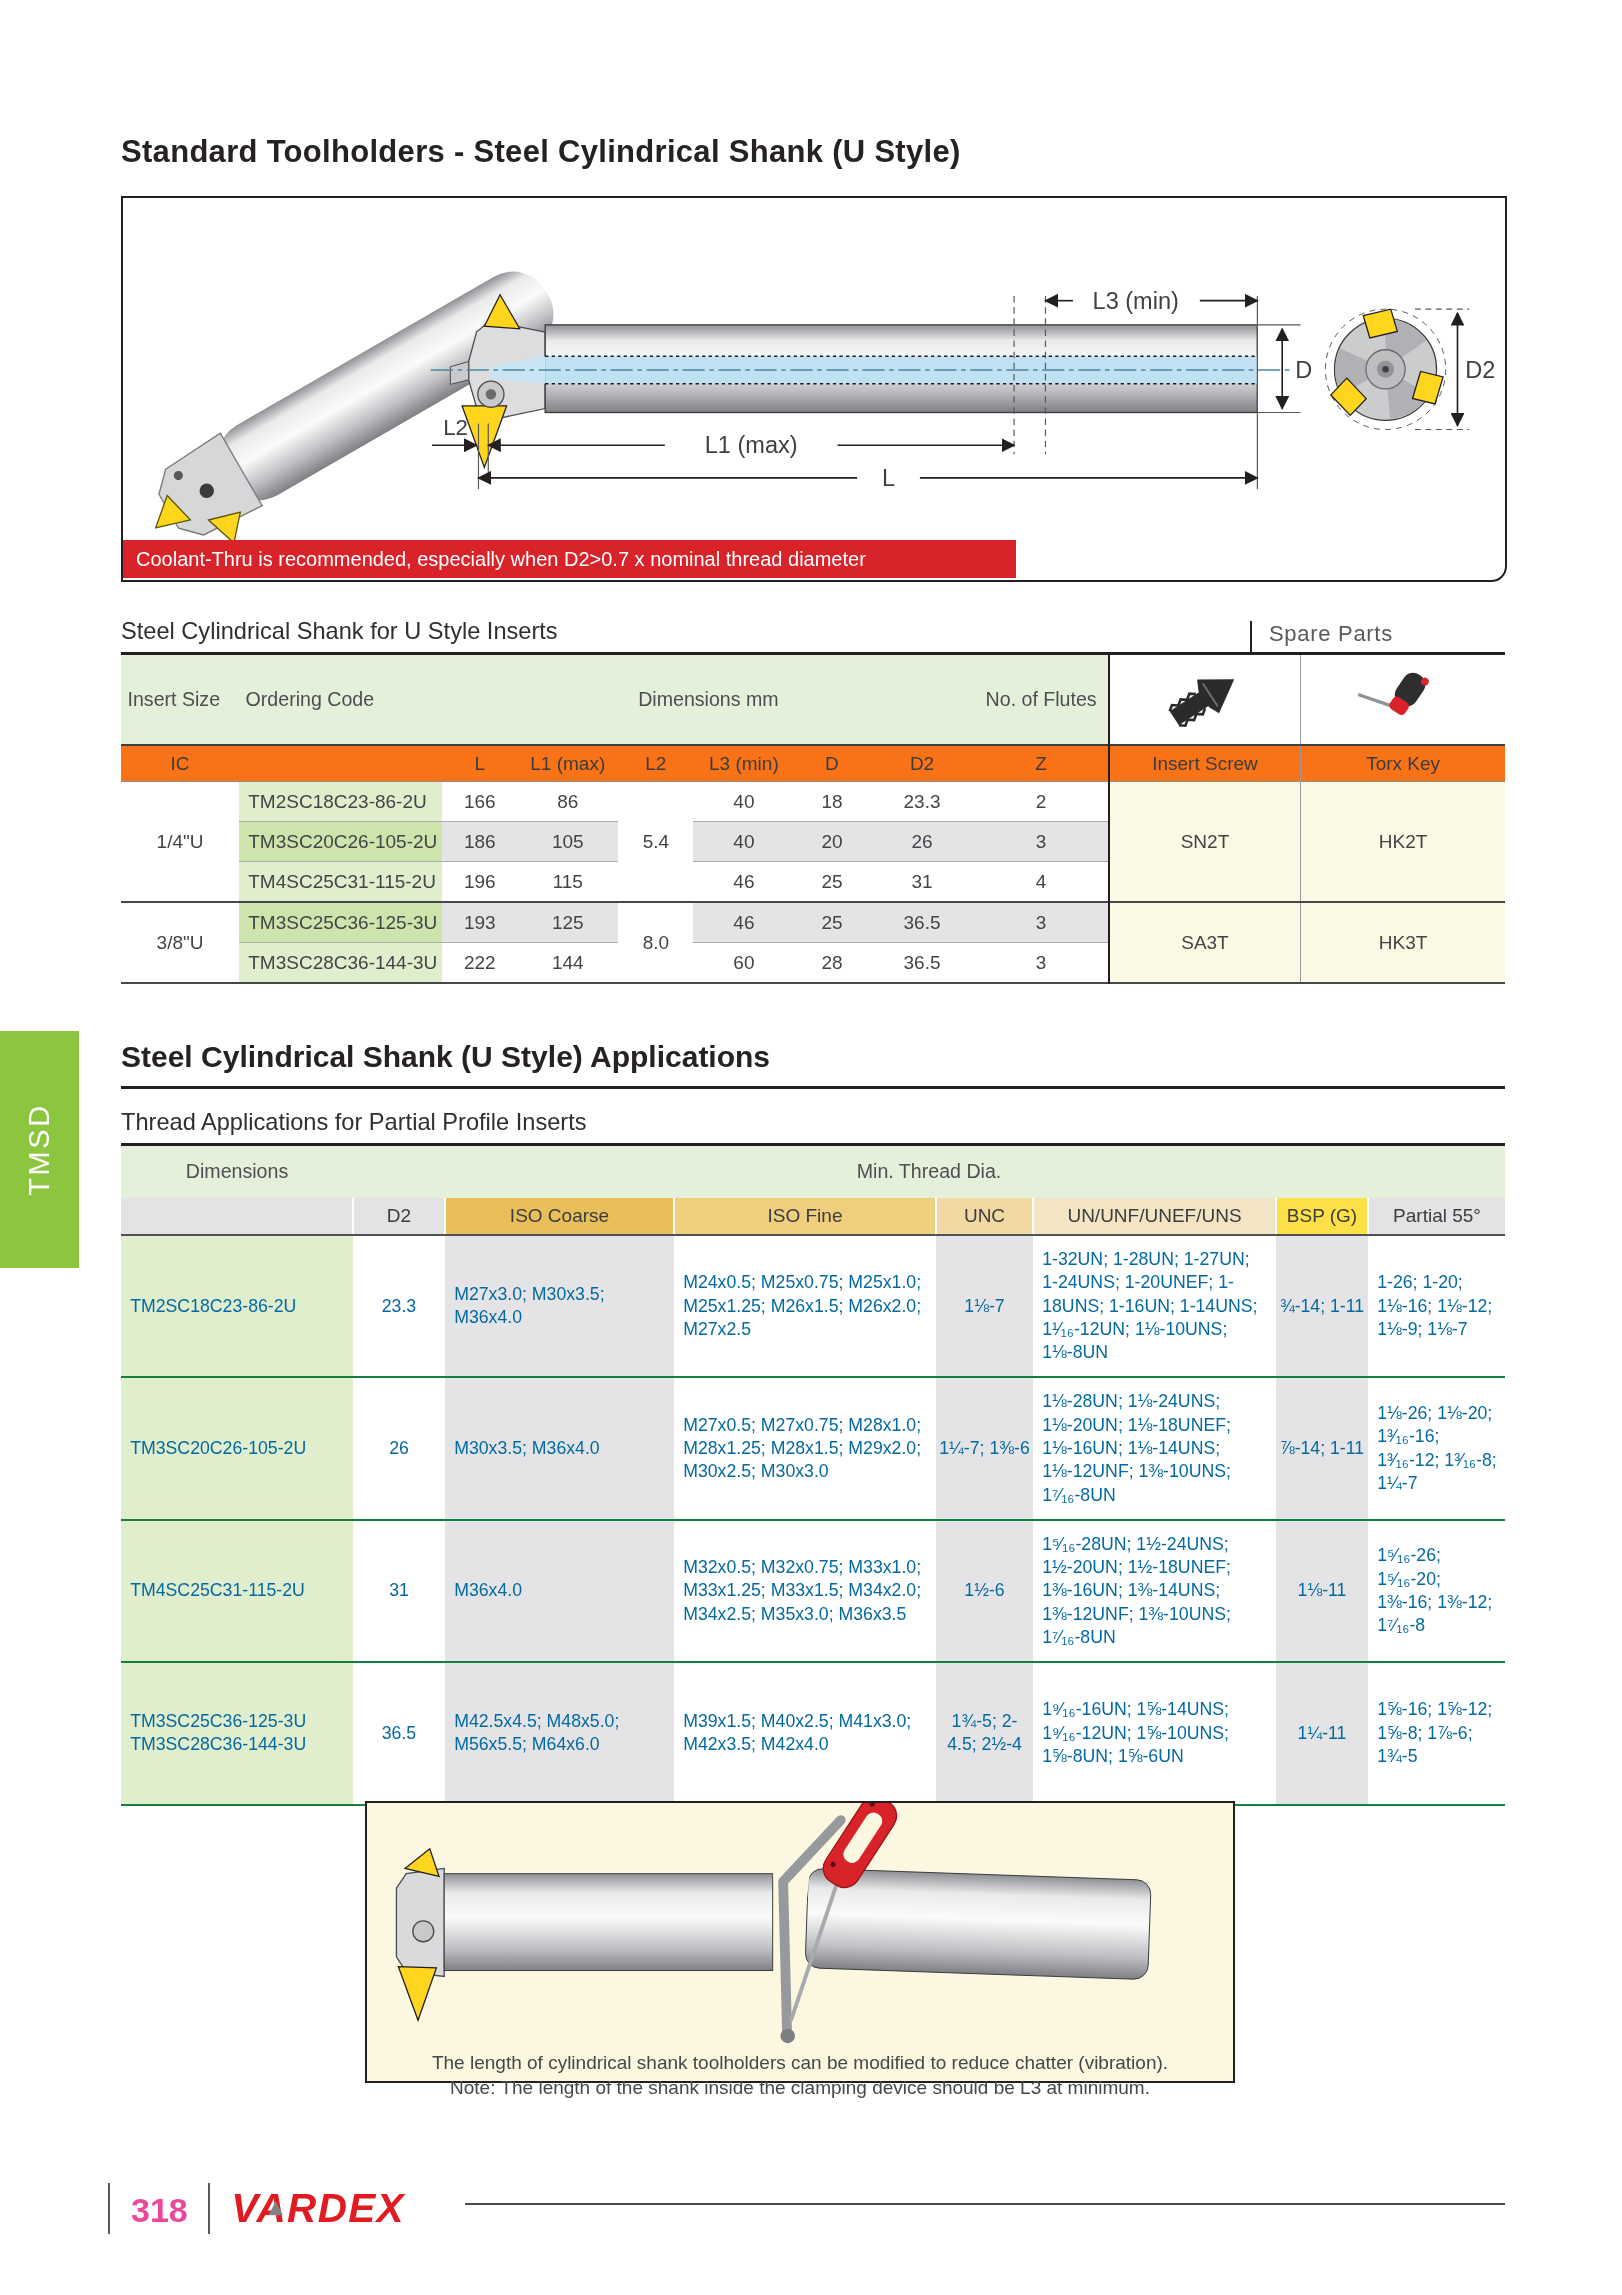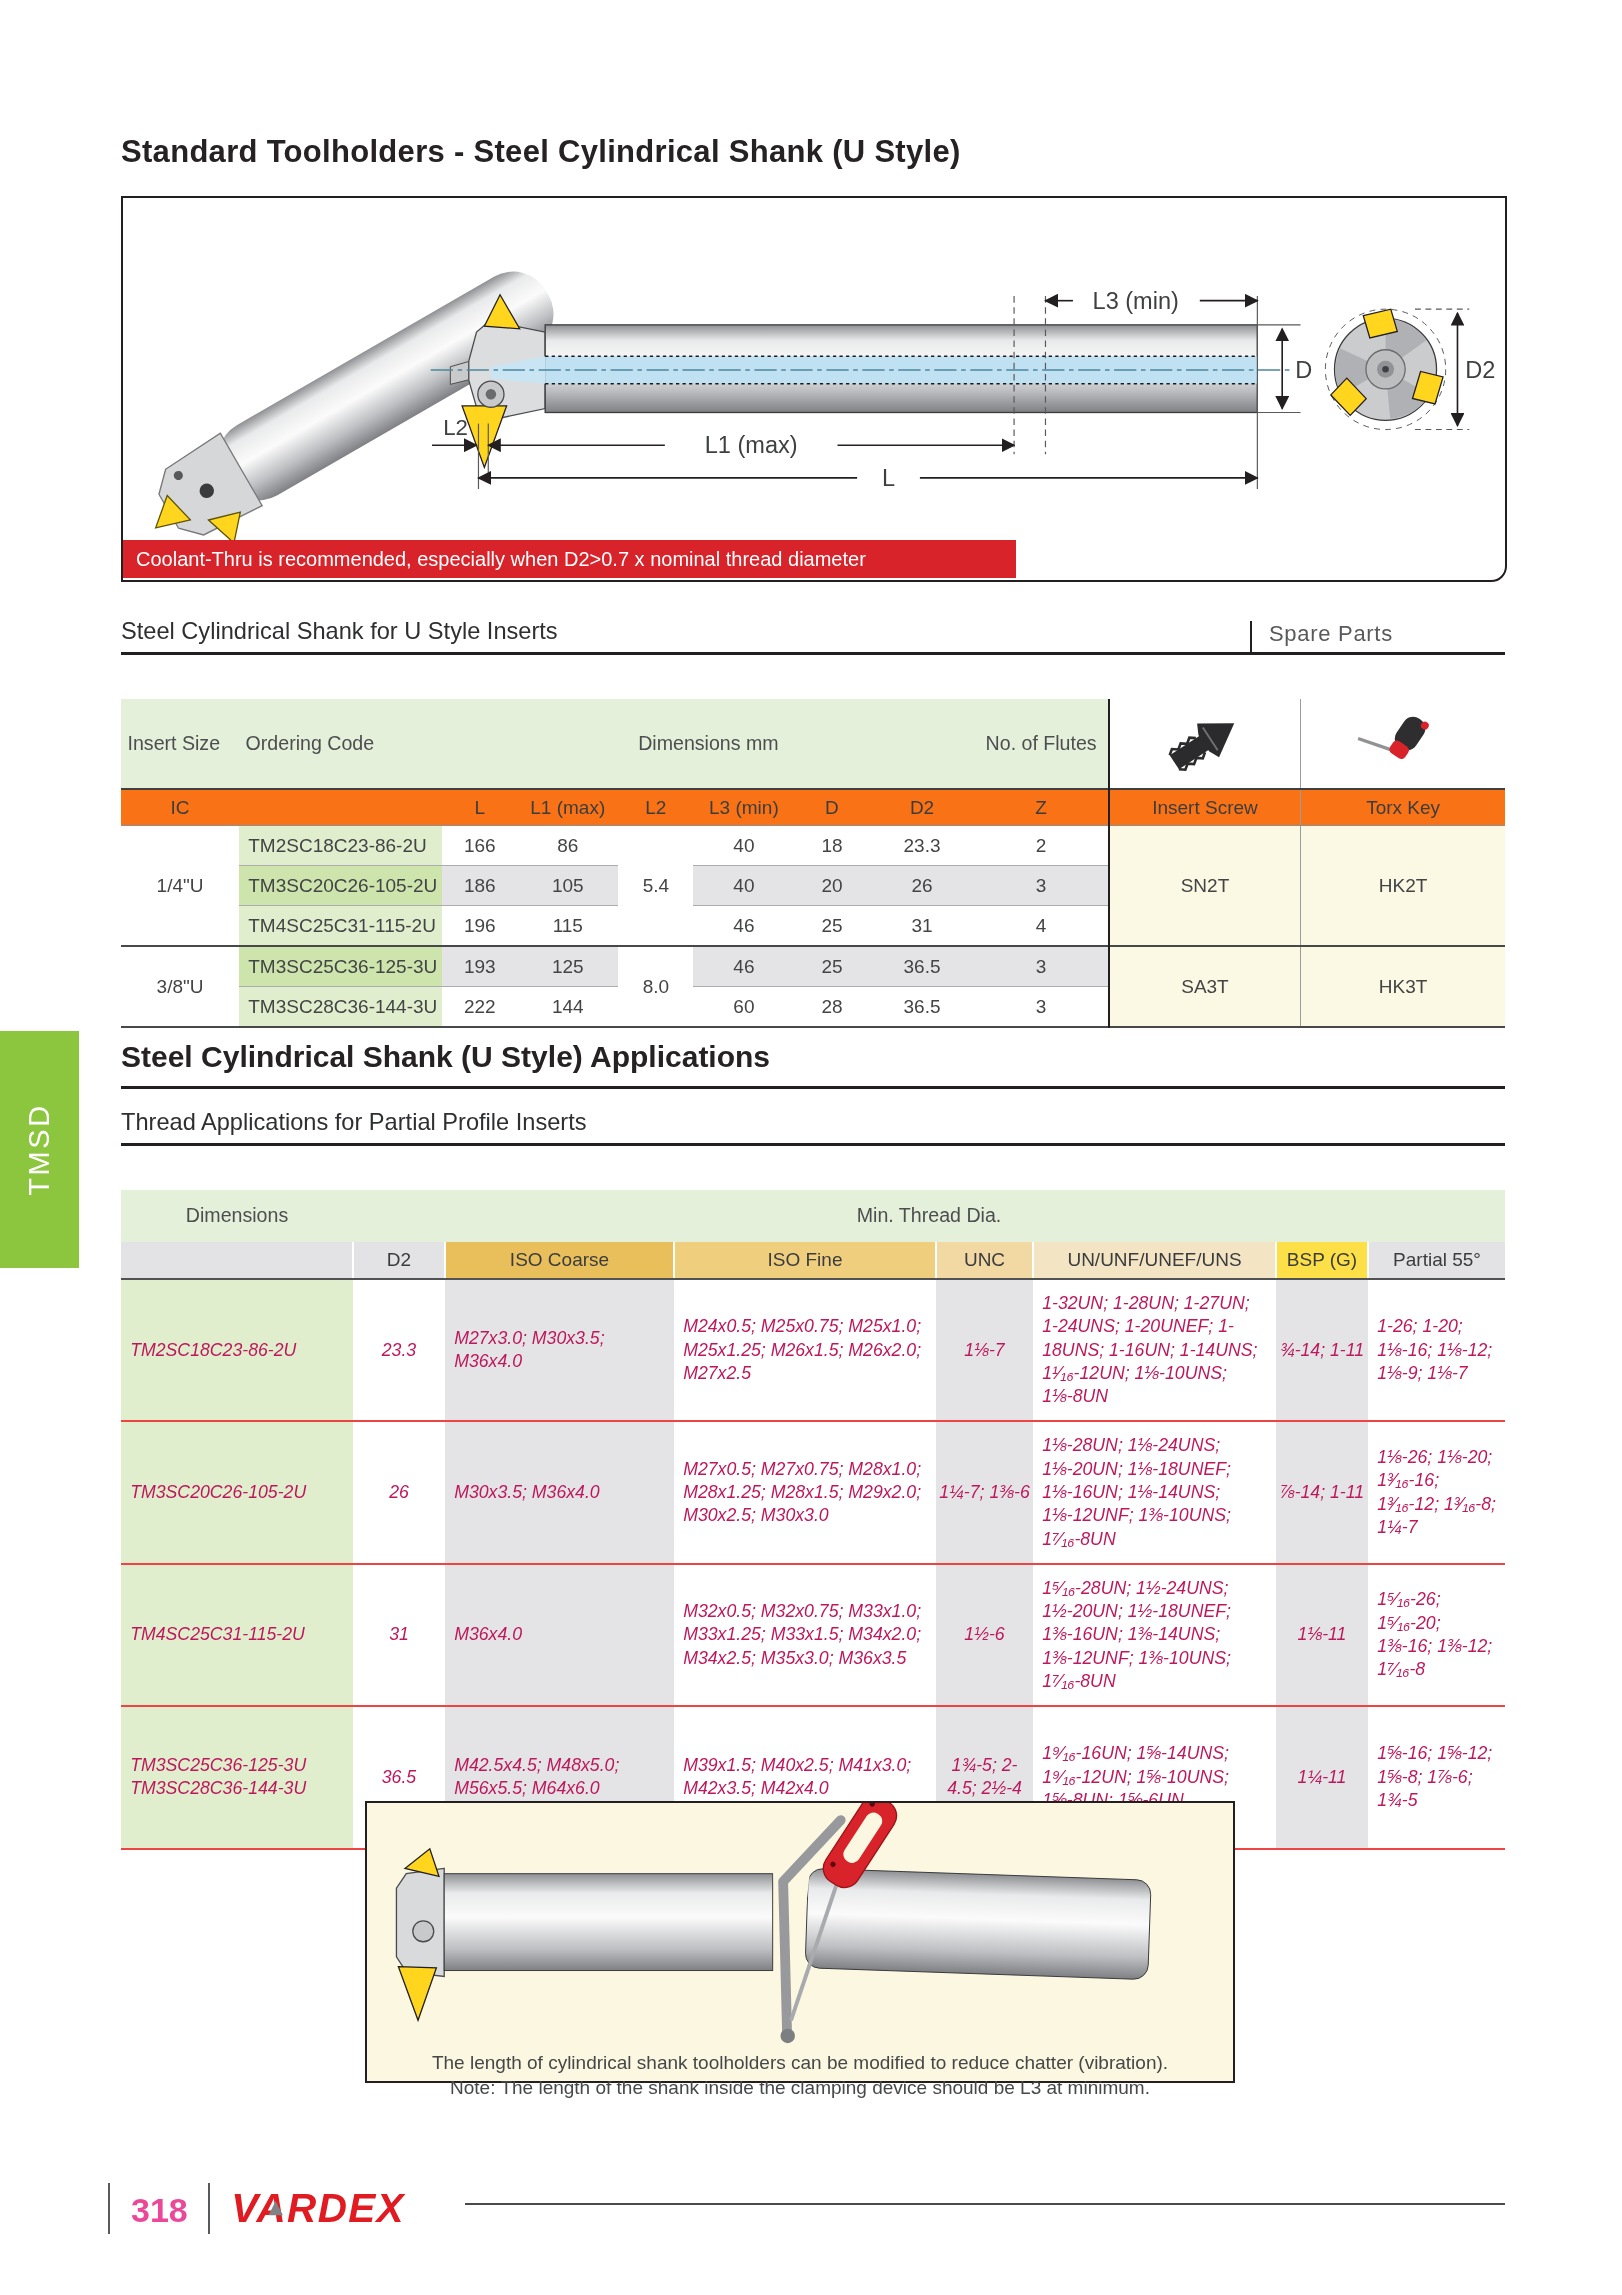--- a/index.html
+++ b/index.html
@@ -11,21 +11,21 @@
   .h2{font-size:30px;font-weight:bold;color:#262223;}
   .sec-title-row{width:1384px;border-bottom:3.3px solid #231F20;display:flex;align-items:flex-end;}
   .sec-title{font-size:23.6px;color:#2E2F31;padding-bottom:7px;}
   .spare-title{font-size:22px;color:#58595B;letter-spacing:0.7px;padding:0 0 5.2px 17px;margin-left:auto;width:255px;box-sizing:border-box;border-left:2px solid #231F20;}
 
   
   .diagram-box{left:121px;top:196px;width:1382px;height:382px;border:2px solid #231F20;border-radius:0 0 15.7px 0;background:#fff;}
   .banner{left:0px;top:342px;width:893px;height:38px;background:#D8232A;color:#fff;font-size:20px;line-height:38px;padding-left:13px;box-sizing:border-box;}
 
   
-  table{border-collapse:collapse;table-layout:fixed;margin-top:44px;}
+  table{border-collapse:collapse;table-layout:fixed;}
   .t1{width:1384px;font-size:19px;border-bottom:2px solid #474849;}
   .t1 td{text-align:center;vertical-align:middle;overflow:hidden;}
   .t1 .band-green td{background:#E4F0DA;height:87px;font-size:19.6px;color:#4D4E50;}
   .t1 .band-green td.imgcell{background:#fff;}
   .t1 .band-gray td{background:#f97316;height:33px;color:#3B3C3E;border-top:2px solid #404040;border-bottom:1.3px solid #8E8F91;}
   .t1 tbody td{height:37px;border-bottom:1.3px solid #ABACAE;color:#434446;}
   .t1 tbody tr.grp td{border-top:2px solid #474849;}
   .t1 td.code{background:#E0EECD;text-align:left;padding-left:9.2px;}
   .t1 td.code.shaded{background:#CDE4AC;}
   .t1 td.num.shaded{background:#E4E4E6;}
@@ -39,21 +39,21 @@
   .t2 td{vertical-align:middle;text-align:center;line-height:1.32;overflow:hidden;}
   .t2 .band-green td{background:#E4F0DA;height:50px;font-size:19.6px;color:#4D4E50;}
   .t2 .band2 td{height:34px;font-size:19px;color:#3B3C3E;border-bottom:2px solid #515254;border-left:2px solid #fff;}
   .t2 .band2 td:first-child{border-left:none;}
   .h-gray{background:#E3E3E5;}
   .h-coarse{background:#E9BF5C;}
   .h-fine{background:#EFCF7E;}
   .h-unc{background:#F2D9A4;}
   .h-un{background:#F3E4C4;}
   .h-bsp{background:#fde047;}
-  .t2 tbody td{border-bottom:2px solid #ef4444;color:#be185d;height:130px;font-style:italic;}
+  .t2 tbody td{border-bottom:2px solid #15803d;color:#0369a1;height:130px;}
   .t2 td.th-name{background:#E0EECD;text-align:left;padding-left:9.2px;white-space:pre-line;}
   .t2 td.cgray{background:#E4E4E6;}
   .t2 td.list{text-align:left;padding:5.2px 6.5px 5.2px 9.2px;}
 
   
   .note-box{left:365px;top:1801px;width:870px;height:282px;border:2.6px solid #231F20;background:#FBF7E1;box-sizing:border-box;}
   .note-text{text-align:center;font-size:19px;color:#464748;line-height:1.32;margin-top:-5.2px;}
 
   
   .tab{left:0;top:1031px;width:79px;height:237px;background:#8CC63E;display:flex;align-items:center;justify-content:center;}

